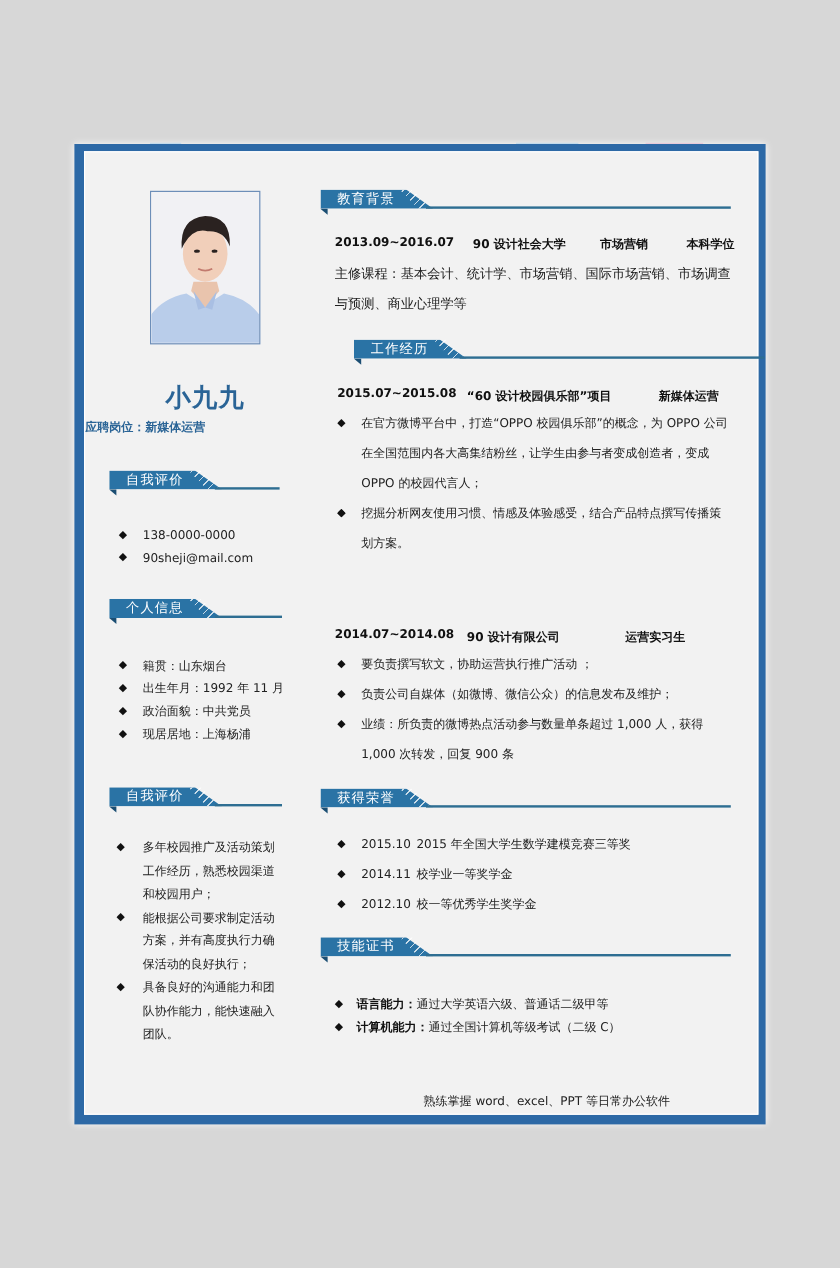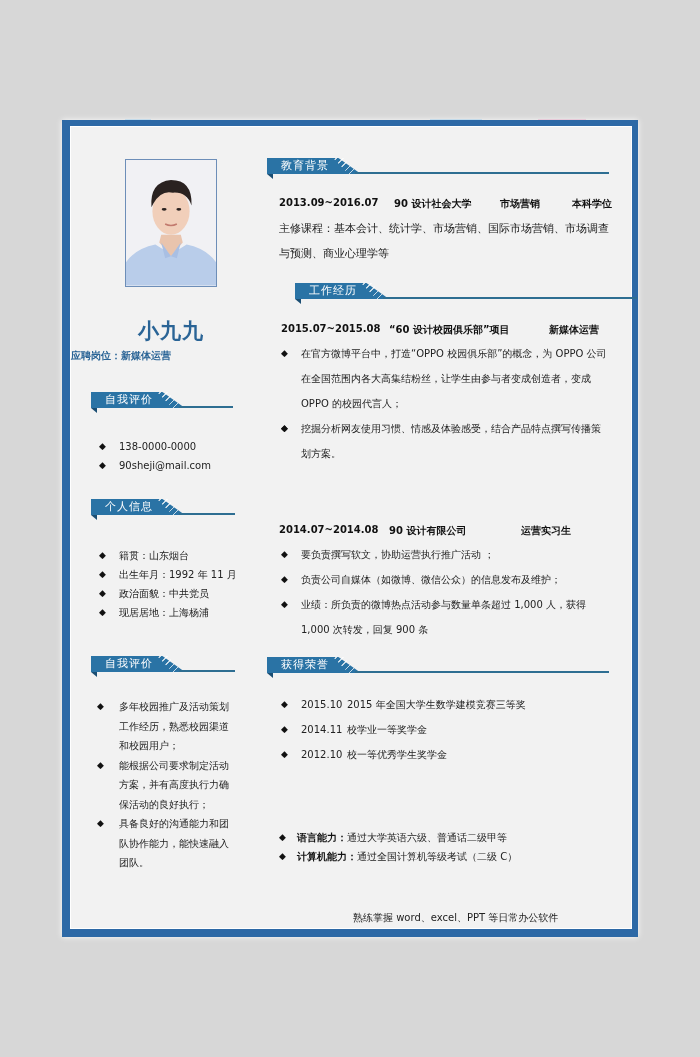--- a/index.html
+++ b/index.html
@@ -189,20 +189,27 @@
         <div class="fold"></div>
       <div class="label">获得荣誉</div>
       <div class="rule" style="width:254px;"></div>
     </div>
     <ul class="list honor-list" style="left:208px;top:565px;width:330px;">
       <li><span class="bullet">◆</span><span class="date">2015.10</span><span>2015 年全国大学生数学建模竞赛三等奖</span></li>
       <li><span class="bullet">◆</span><span class="date">2014.11</span><span>校学业一等奖学金</span></li>
       <li><span class="bullet">◆</span><span class="date">2012.10</span><span>校一等优秀学生奖学金</span></li>
     </ul>
 
+    <div class="sec-head" style="left:196px;top:654px;width:342px;">
+      <div class="tab"></div>
+        <div class="tab-stripe"></div>
+        <div class="fold"></div>
+      <div class="label">技能证书</div>
+      <div class="rule" style="width:254px;"></div>
+    </div>
     <ul class="list skill-list" style="left:206px;top:701px;width:340px;">
       <li><span class="bullet">◆</span><b>语言能力：</b><span>通过大学英语六级、普通话二级甲等</span></li>
       <li><span class="bullet">◆</span><b>计算机能力：</b><span>通过全国计算机等级考试（二级 C）</span></li>
     </ul>
     <div class="skill-extra" style="left:282px;top:744px;">熟练掌握 word、excel、PPT 等日常办公软件</div>
 
   </div>
 </div>
 
 </body></html>

